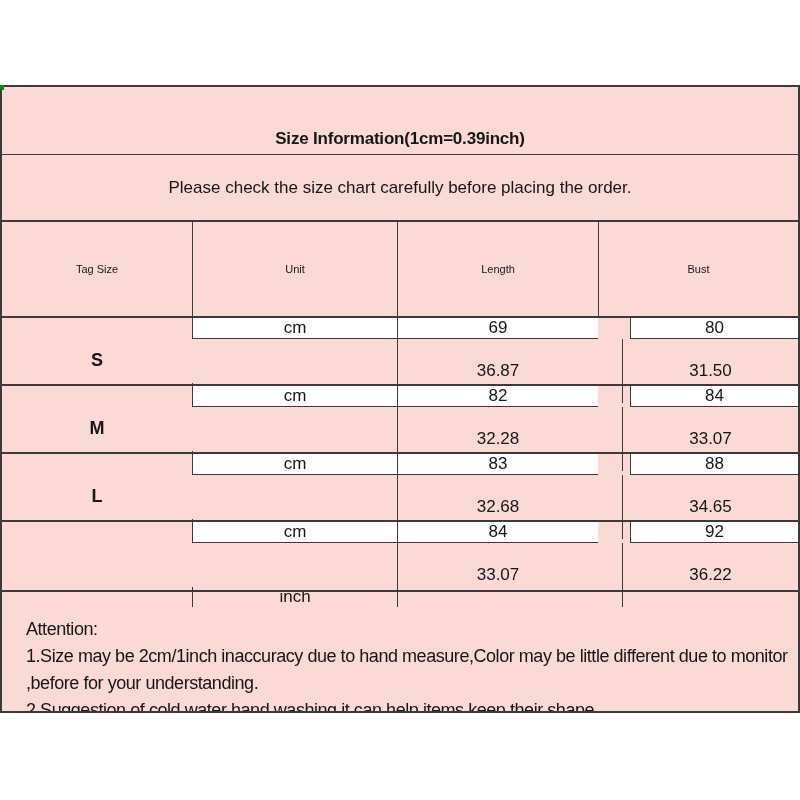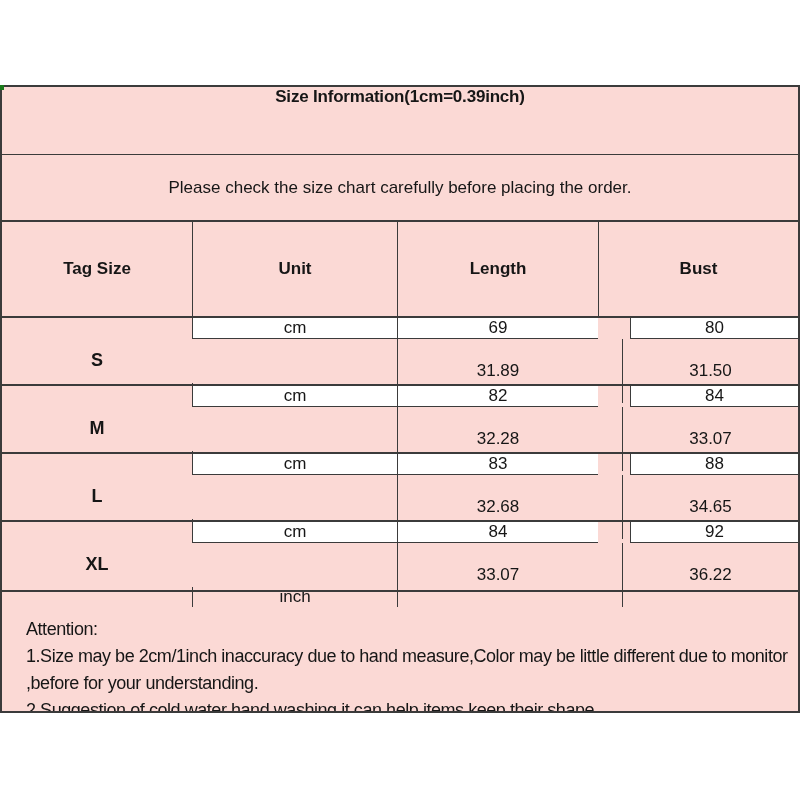--- a/index.html
+++ b/index.html
@@ -12,38 +12,38 @@
               background: #1b7a1b; z-index: 5; }
 
   .panel {
     position: absolute; left: 0; top: 85px; width: 800px; height: 628px;
     background: #fbd9d5; border: 2px solid #3b3b3b;
     display: flex; flex-direction: column;
   }
 
   .title-row {
     height: 68px; border-bottom: 1px solid #3b3b3b;
-    display: flex; justify-content: center;
+    display: flex; align-items: flex-end; justify-content: center;
     padding-bottom: 5px;
   }
   .title-row span { font-size: 17px; font-weight: bold; letter-spacing: -0.2px; }
 
   .subtitle-row {
     height: 67px; border-bottom: 2px solid #3b3b3b;
     display: flex; align-items: center; justify-content: center;
   }
   .subtitle-row span { font-size: 17px; }
 
   
   .cols { display: grid; grid-template-columns: 190px 205px 201px 200px; }
 
   .header-row { height: 96px; border-bottom: 2px solid #3b3b3b; }
   .header-row .cell {
     display: flex; align-items: center; justify-content: center;
-    font-size: 17px; font-weight: bold;
+    font-size: 11px; font-weight: normal;
   }
 
   .group { height: 68px; border-bottom: 2px solid #3b3b3b;
            grid-template-rows: 1fr 1fr;
            grid-template-areas: "size ucm lcm bcm" "size uin lin bin"; }
   .group.last { border-bottom: none; height: 68px; }
 
   .cell { display: flex; align-items: center; justify-content: center; font-size: 17px; }
   .vline { border-left: 1px solid #3b3b3b; }
 
@@ -80,21 +80,21 @@
       <div class="cell vline">Length</div>
       <div class="cell vline">Bust</div>
     </div>
 
     <div class="group cols">
       <div class="cell size-cell">S</div>
       <div class="cell vline row-cm a-ucm">cm</div>
       <div class="cell vline row-cm a-lcm">69</div>
       <div class="cell vline row-cm a-bcm">80</div>
       <div class="cell vline a-uin">inch</div>
-      <div class="cell vline a-lin">31.89</div>
+      <div class="cell vline a-lin">36.87</div>
       <div class="cell vline a-bin">31.50</div>
     </div>
 
     <div class="group cols">
       <div class="cell size-cell">M</div>
       <div class="cell vline row-cm a-ucm">cm</div>
       <div class="cell vline row-cm a-lcm">82</div>
       <div class="cell vline row-cm a-bcm">84</div>
       <div class="cell vline a-uin">inch</div>
       <div class="cell vline a-lin">32.28</div>
@@ -105,21 +105,20 @@
       <div class="cell size-cell">L</div>
       <div class="cell vline row-cm a-ucm">cm</div>
       <div class="cell vline row-cm a-lcm">83</div>
       <div class="cell vline row-cm a-bcm">88</div>
       <div class="cell vline a-uin">inch</div>
       <div class="cell vline a-lin">32.68</div>
       <div class="cell vline a-bin">34.65</div>
     </div>
 
     <div class="group cols last">
-      <div class="cell size-cell">XL</div>
       <div class="cell vline row-cm a-ucm">cm</div>
       <div class="cell vline row-cm a-lcm">84</div>
       <div class="cell vline row-cm a-bcm">92</div>
       <div class="cell vline a-uin">inch</div>
       <div class="cell vline a-lin">33.07</div>
       <div class="cell vline a-bin">36.22</div>
     </div>
 
     <div class="attention">
       <div>Attention:</div>

